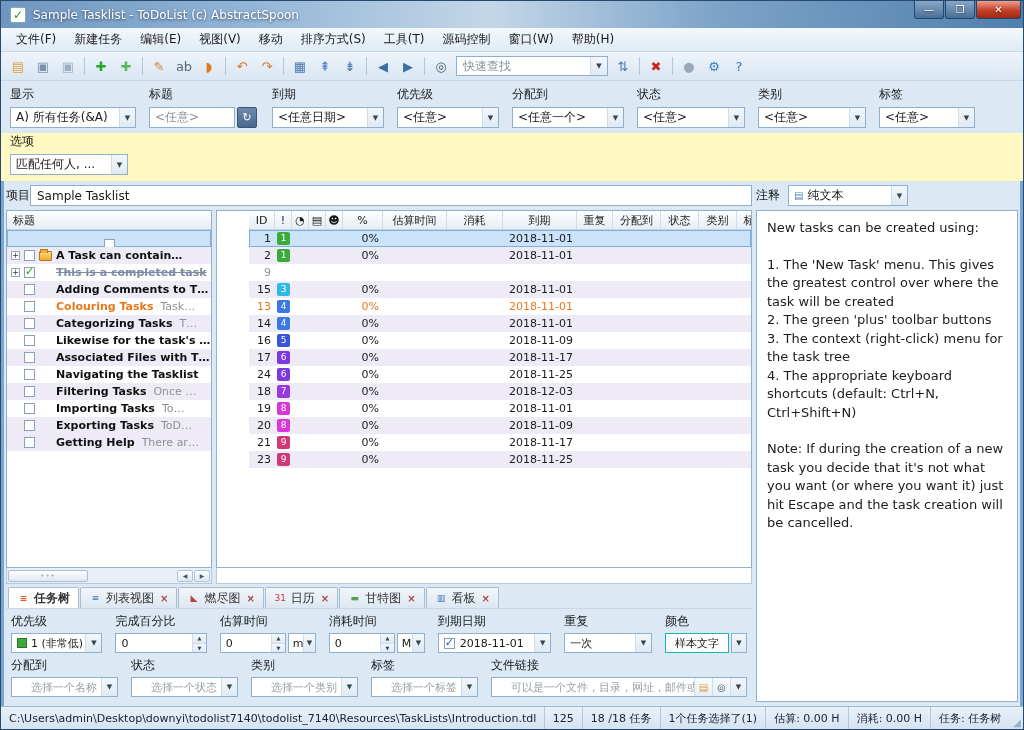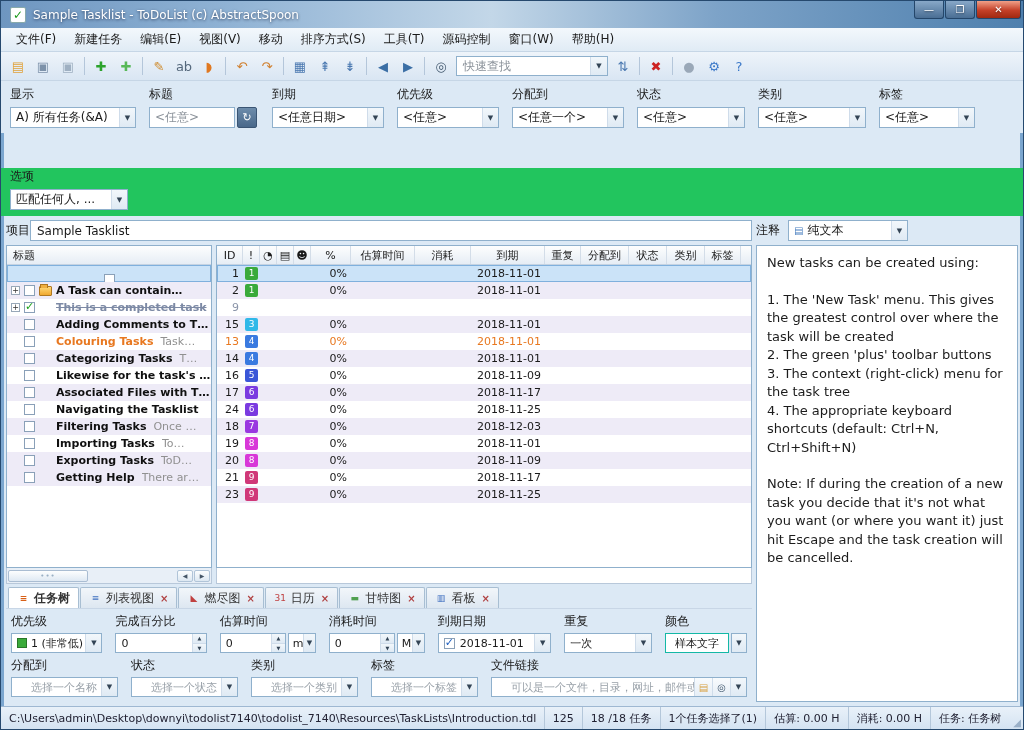--- a/index.html
+++ b/index.html
@@ -34,34 +34,34 @@
   .filterbar { display:flex; gap:13px; padding:5px 9px 5px; background:#dce9f5; }
   .ffield { display:flex; flex-direction:column; gap:4px; }
   .flabel,.elabel { font-size:12px; white-space:nowrap; }
   .combo { height:21px; border:1px solid #8fb0cc; background:#fff; display:flex; align-items:center; padding-left:5px; font-size:12px; overflow:hidden; }
   .combo .cval { flex:1; white-space:nowrap; overflow:hidden; }
   .combo .arr, .arr { margin-left:auto; width:16px; flex:0 0 16px; align-self:stretch; display:flex; align-items:center; justify-content:center; font-size:7px; color:#345;
     border-left:1px solid #cfdcea; background:linear-gradient(#f2f7fb,#dfeaf4); }
   .hrow { display:flex; gap:2px; }
   .tinput { width:86px; height:21px; border:1px solid #8fb0cc; background:#fff; display:flex; align-items:center; padding:0 5px; color:#8a9199; }
   .refbtn { width:20px; height:21px; display:flex; align-items:center; justify-content:center; background:linear-gradient(#6d8cab,#49688a); color:#fff; border:1px solid #3a5574; font-size:11px; border-radius:2px; }
-  .optionsrow { padding:0 9px 6px; background:#22c55e;margin-top:35px; }
+  .optionsrow { padding:0 9px 6px; background:#fef9c3; }
   .gray { color:#98a0a8;margin-left:14px; }
 
   
   .body-row { flex:1; display:flex; min-height:0; padding:0 5px; margin-bottom:4px; }
   .left-col { flex:1; display:flex; flex-direction:column; min-width:0; }
   .right-col { width:262px; flex:0 0 262px; display:flex; flex-direction:column; margin-left:4px; }
   .projrow { height:29px; flex:0 0 29px; display:flex; align-items:center; }
   .projinput { flex:1; height:21px; border:1px solid #8fb0cc; background:#fff; display:flex; align-items:center; padding:0 6px; }
   .panels { flex:1; display:flex; min-height:0; }
   .panel { background:#fff; border:1px solid #8fb0cc; display:flex; flex-direction:column; overflow:hidden; }
   .tree-panel { width:206px; flex:0 0 206px; }
   .splitter { width:4px; flex:0 0 4px; }
-  .grid-panel { flex:1; min-width:0; }
+  .grid-panel { flex:1; min-width:0;padding-left:32px; }
   .phead { height:19px; flex:0 0 19px; background:linear-gradient(#fdfefe,#e6edf5); border-bottom:1px solid #c5d3e2; display:flex; align-items:center; padding:0 6px; font-size:11px; }
 
   
   .trow { height:17px; flex:0 0 17px; display:flex; align-items:center; padding-left:4px; font-size:11px; white-space:nowrap; overflow:hidden; }
   .trow.alt { background:#eeebf7; }
   .trow.sel { background:#cbe3f8; box-shadow:inset 0 0 0 1px #7fb0dd;flex-direction:column; }
   .exp { width:9px; height:9px; flex:0 0 9px; border:1px solid #98a8b8; background:#fff; font-size:8px; line-height:7px; text-align:center; margin-right:4px; color:#333; }
   .exp:empty { visibility:hidden; }
   .cbx { width:11px; height:11px; flex:0 0 11px; background:#fff; border:1px solid #8aa0b8; margin-right:4px; position:relative; }
   .cbx.checked::after { content:"✓"; position:absolute; top:-3px; left:0; color:#18a018; font-size:11px; font-weight:bold; }

